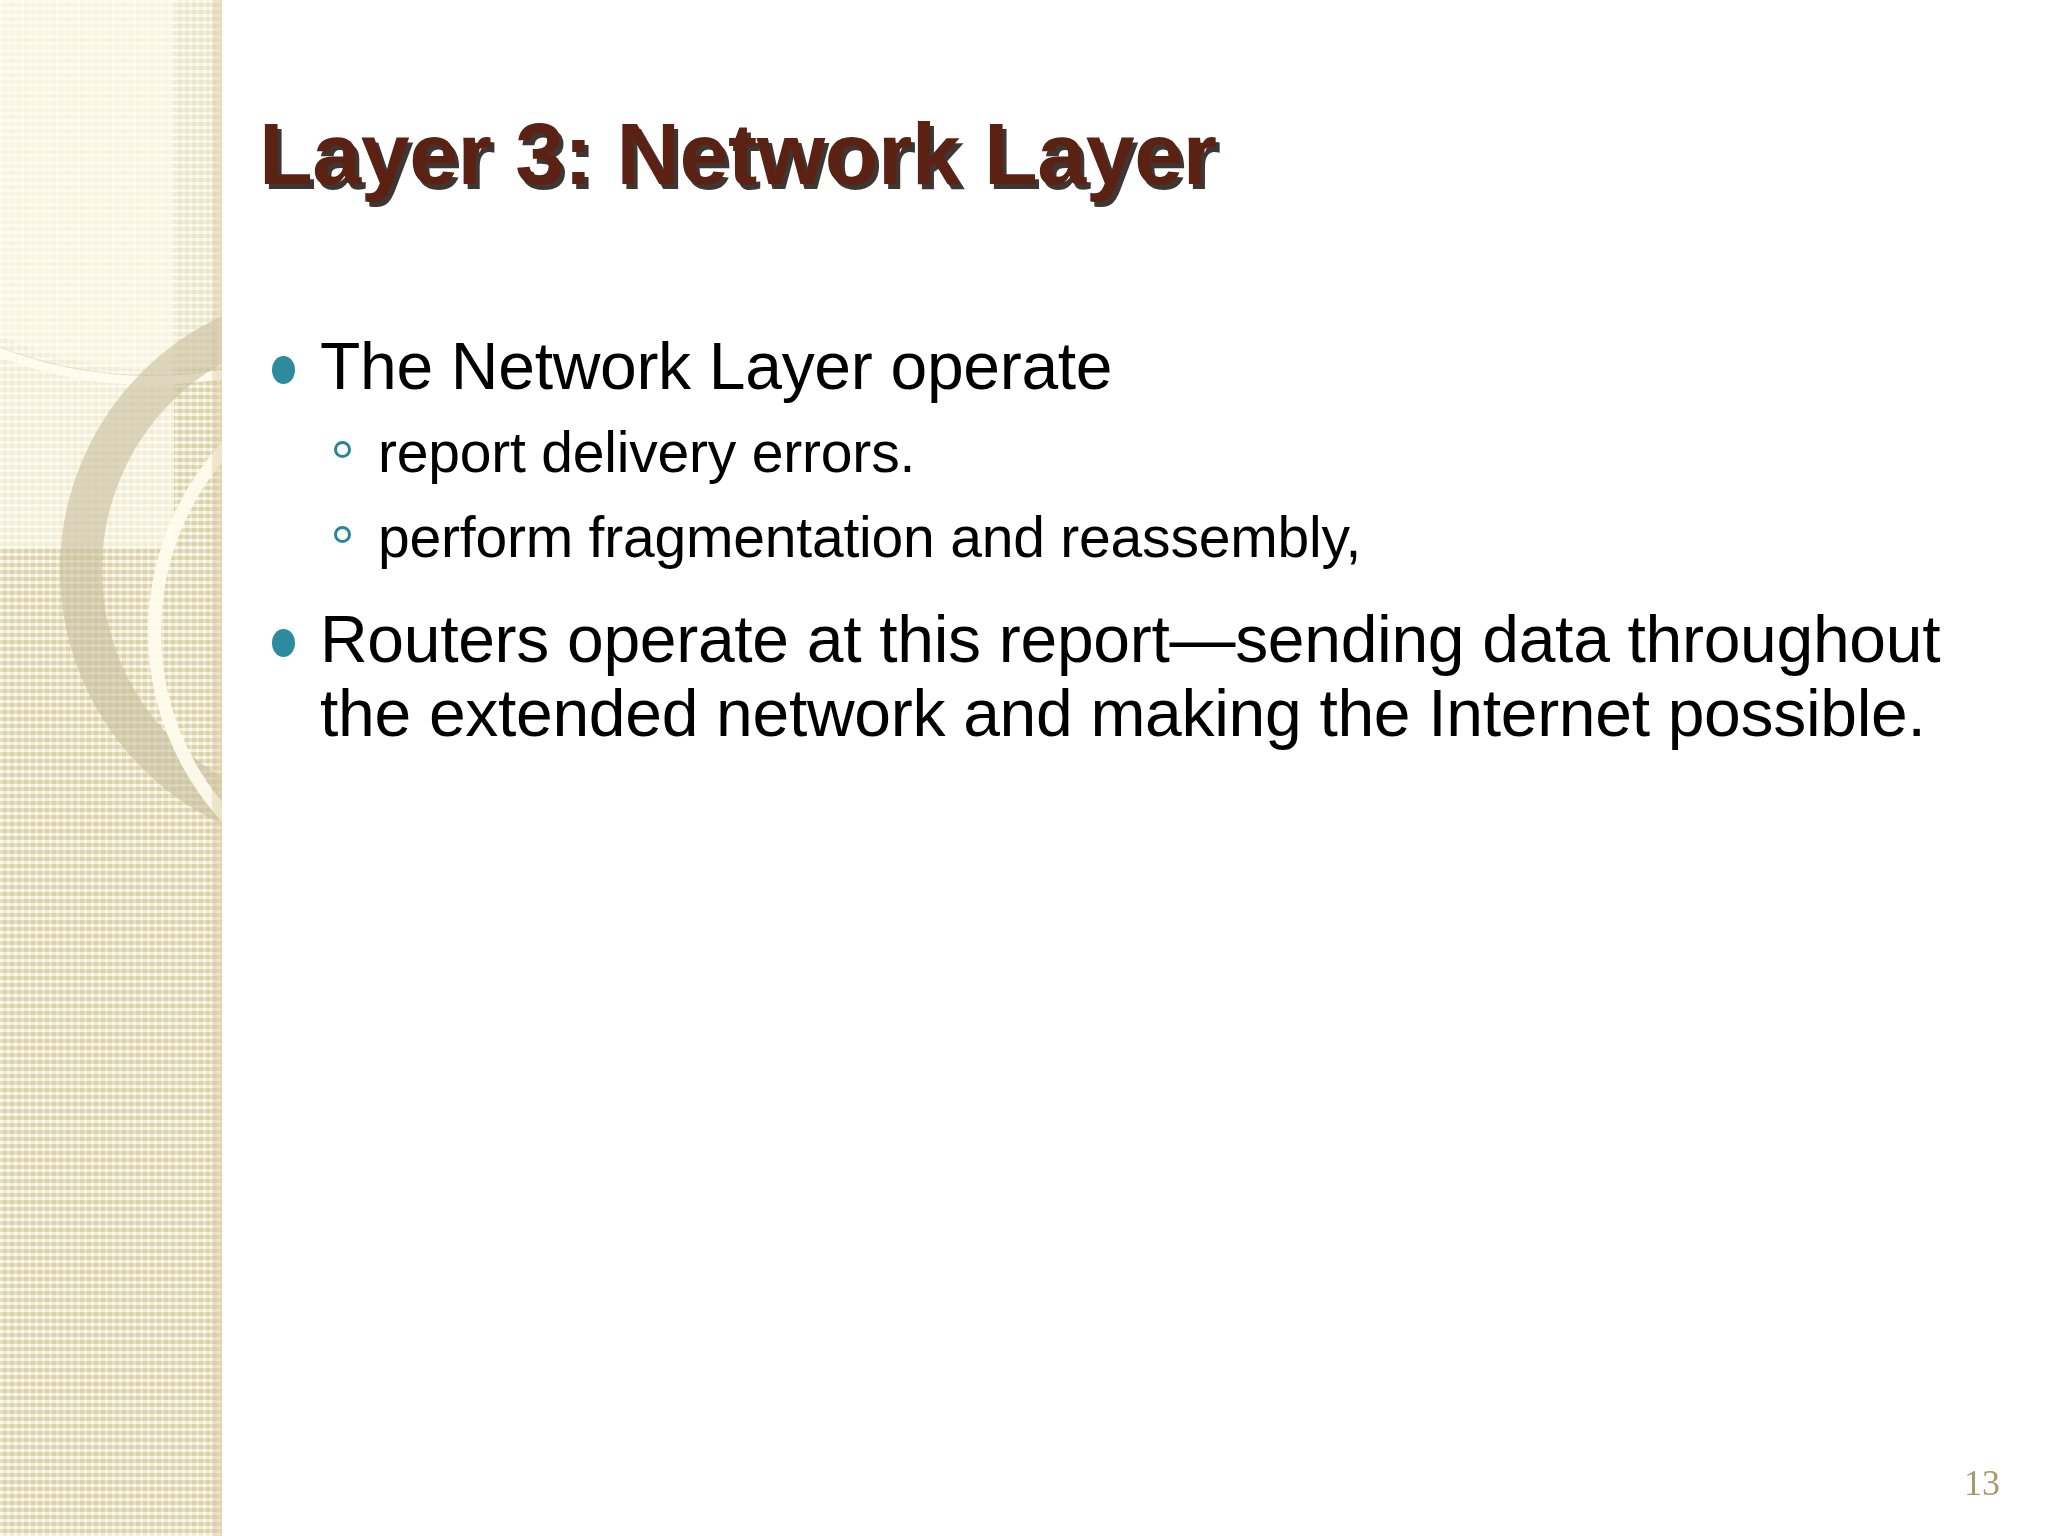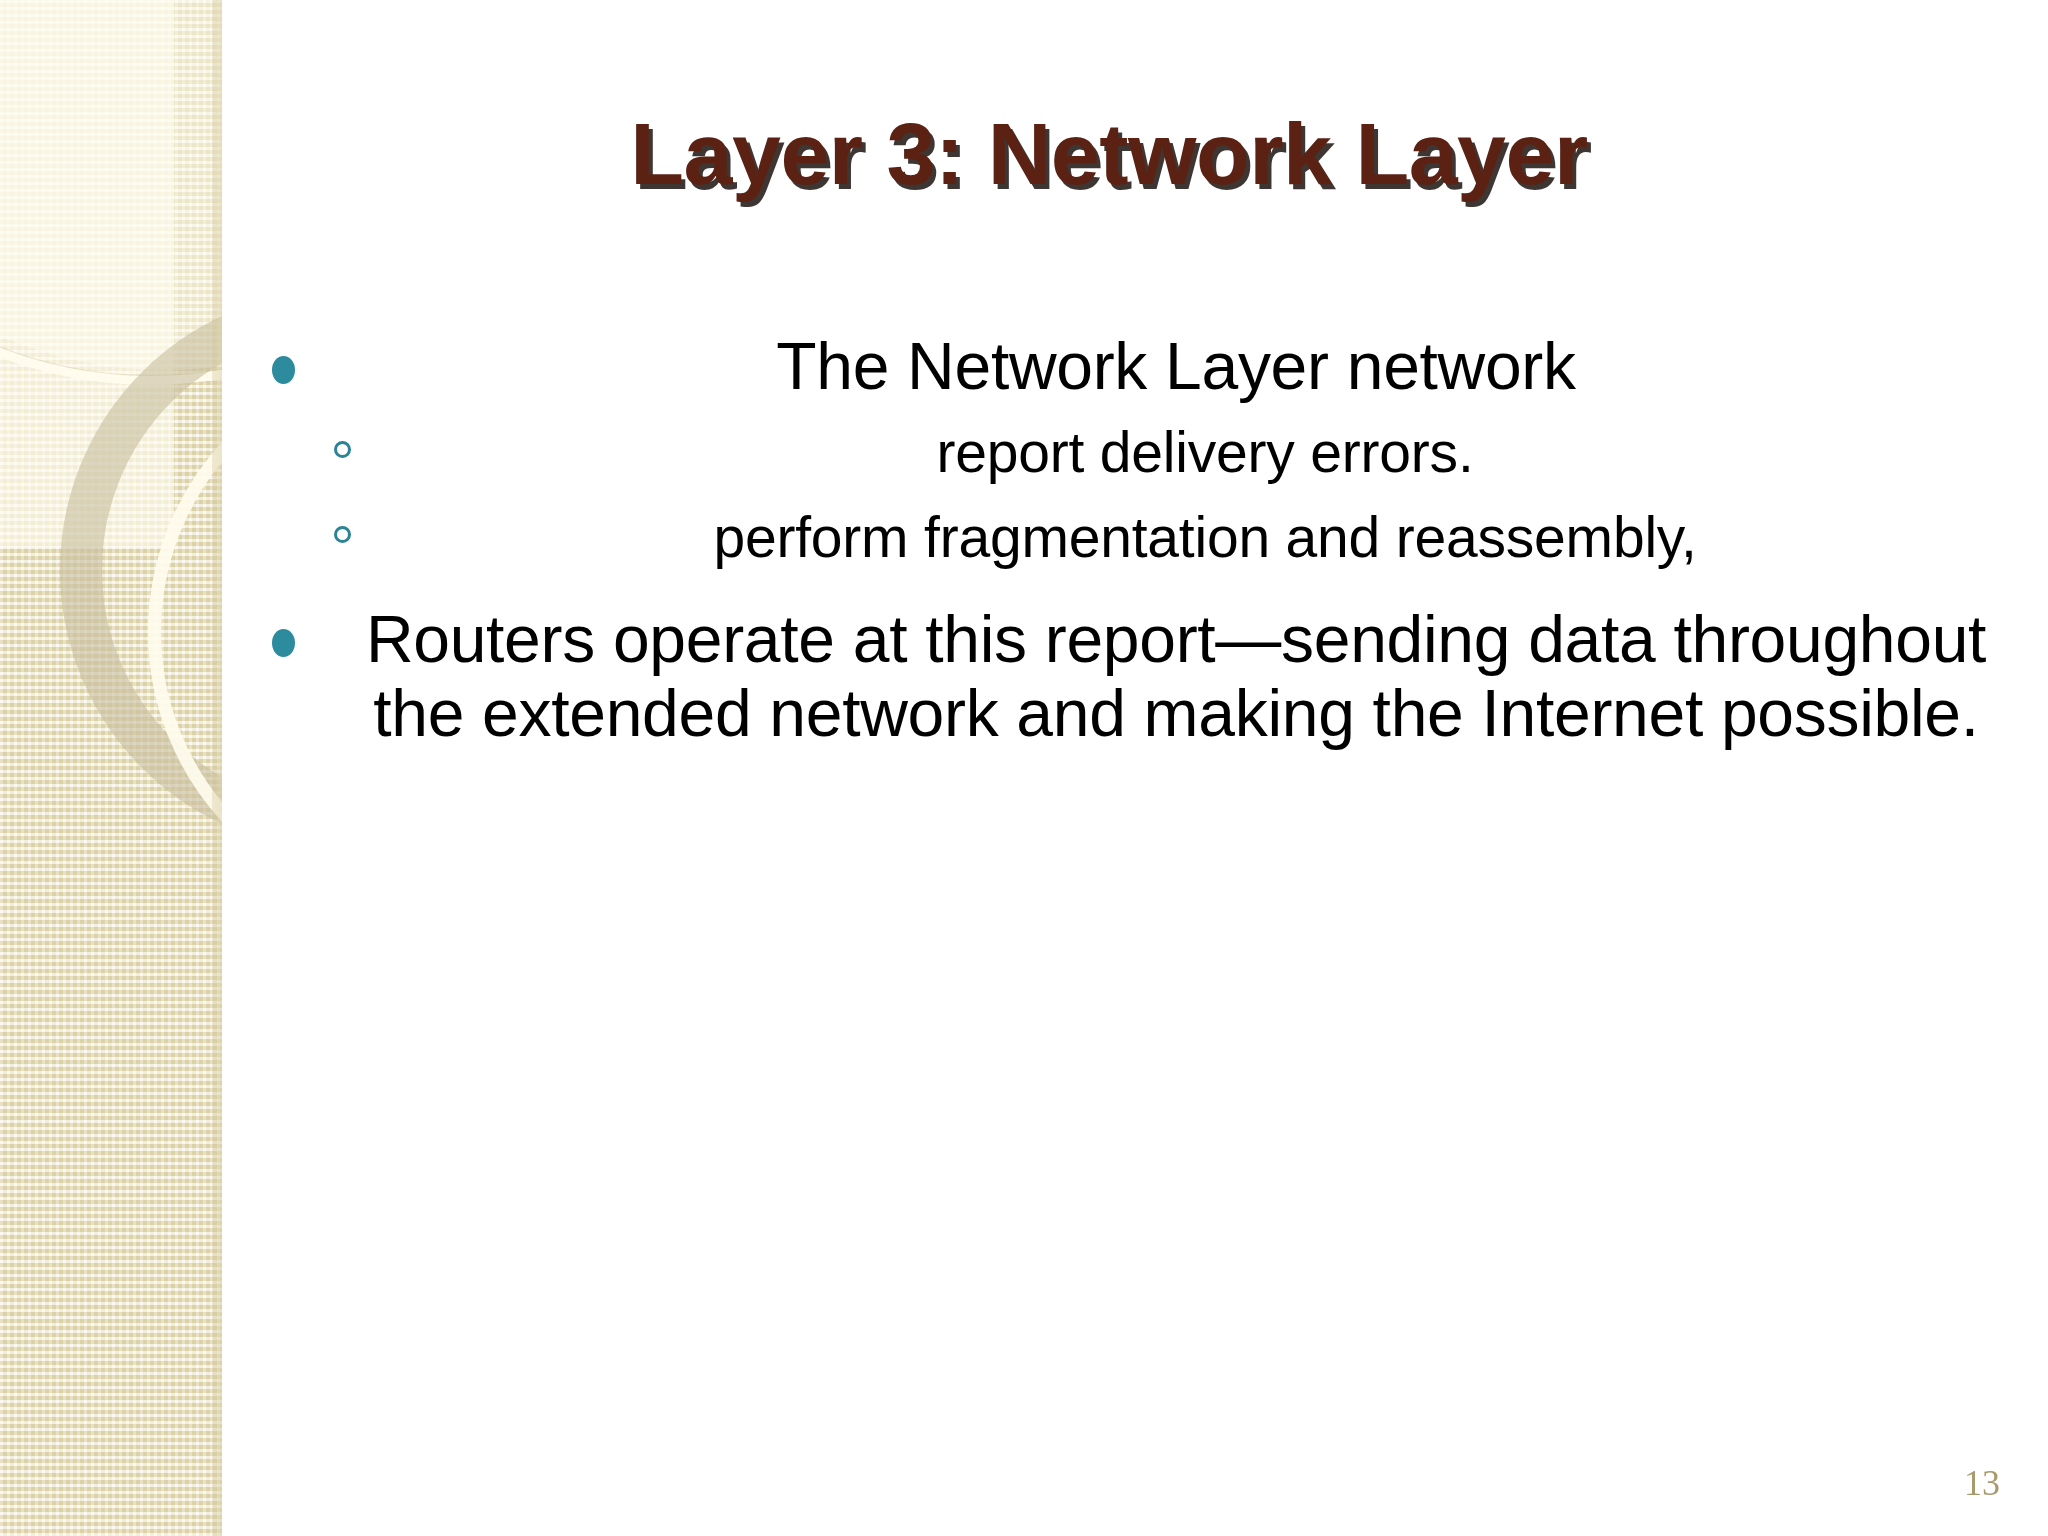--- a/index.html
+++ b/index.html
@@ -8,21 +8,20 @@
     width:2048px; height:1536px;
     background:#ffffff;
     font-family:"Liberation Sans", sans-serif;
     overflow:hidden;
   }
 
   #slide {
     position:relative;
     width:2048px; height:1536px;
     background:#ffffff;
-    text-align:center;
   }
 
   
   #sidebar {
     position:absolute;
     left:0; top:0;
     width:222px; height:1536px;
     overflow:hidden;
     background:#ece4c2;
   }
@@ -178,21 +177,21 @@
   </div>
 
   <div id="content">
 
     <h1 id="title">Layer 3: Network Layer</h1>
 
     <div id="body">
 
       <div class="l1">
         <span class="bullet-dot"></span>
-        <span>The Network Layer network</span>
+        <span>The Network Layer operate</span>
       </div>
 
       <div class="l2-group">
         <div class="l2">
           <span class="bullet-ring"></span>
           <span>report delivery errors.</span>
         </div>
         <div class="l2">
           <span class="bullet-ring"></span>
           <span>perform fragmentation and reassembly,</span>

